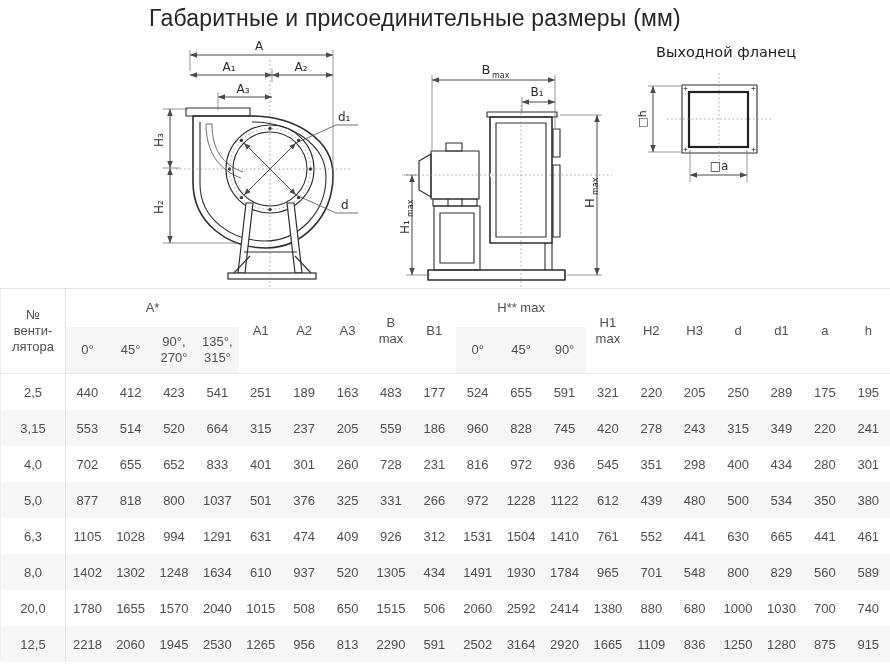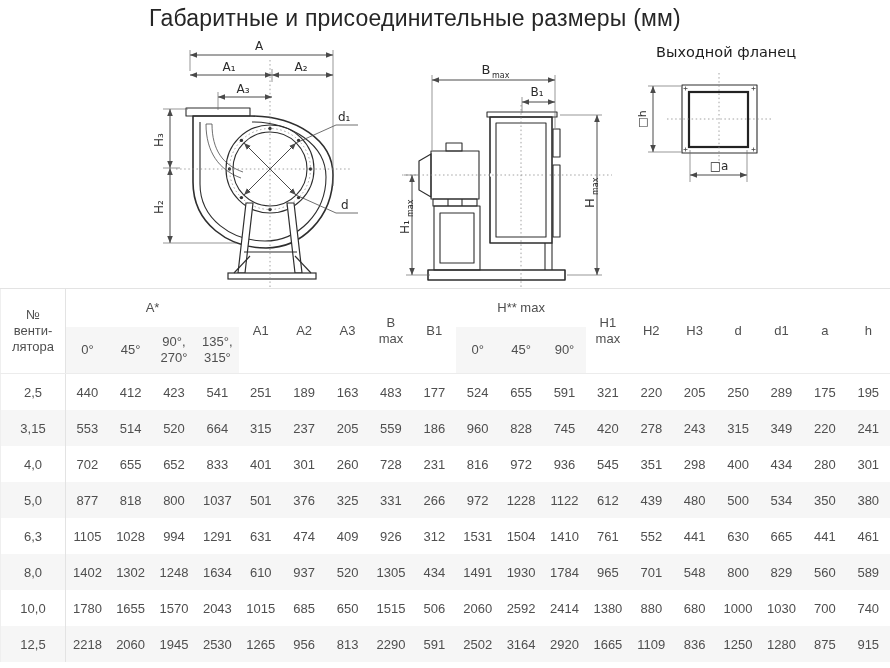--- a/index.html
+++ b/index.html
@@ -370,27 +370,27 @@
           <td>1784</td>
           <td>965</td>
           <td>701</td>
           <td>548</td>
           <td>800</td>
           <td>829</td>
           <td>560</td>
           <td>589</td>
         </tr>
         <tr>
-          <td class="col-no">10,0</td>
+          <td class="col-no">20,0</td>
           <td>1780</td>
           <td>1655</td>
           <td>1570</td>
-          <td>2043</td>
+          <td>2040</td>
           <td>1015</td>
-          <td>685</td>
+          <td>508</td>
           <td>650</td>
           <td>1515</td>
           <td>506</td>
           <td>2060</td>
           <td>2592</td>
           <td>2414</td>
           <td>1380</td>
           <td>880</td>
           <td>680</td>
           <td>1000</td>

